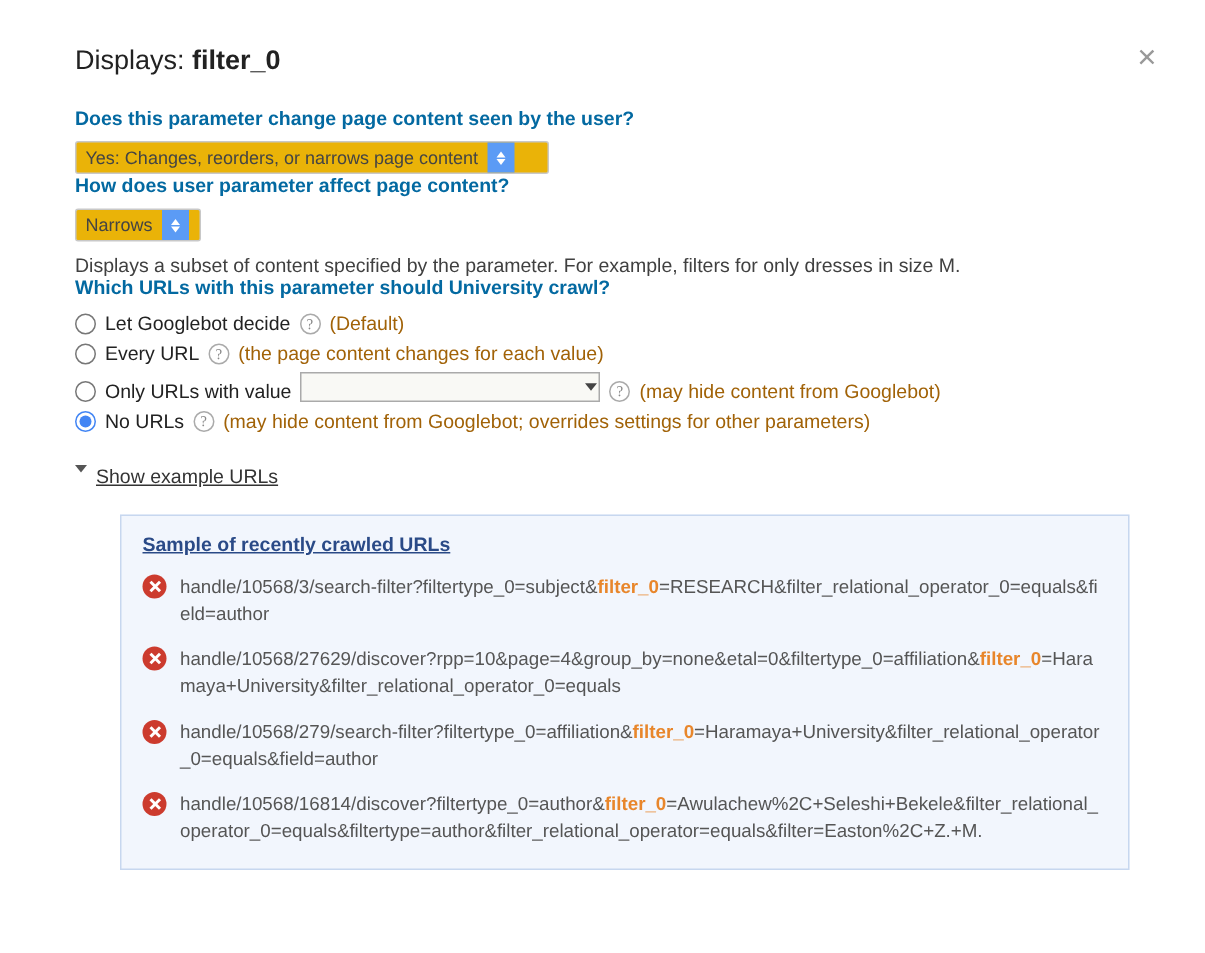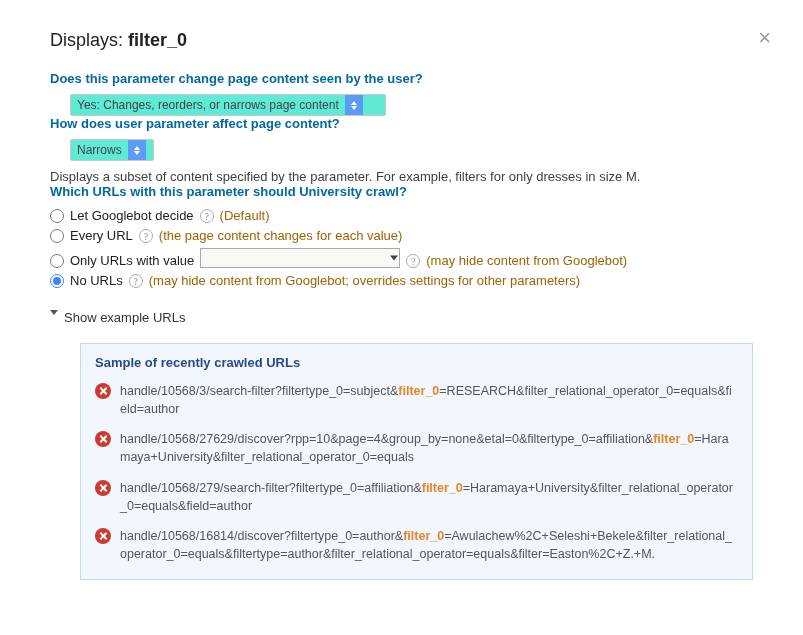--- a/index.html
+++ b/index.html
@@ -34,27 +34,26 @@
     font-size: 13px;
     font-weight: 700;
     color: #0369a1;
     margin-bottom: 8px;
   }
   .select-blue {
     display: inline-flex;
     align-items: center;
     height: 22px;
     border: 1px solid #c8c8c8;
-    background: #5eead4;
+    background: #eab308;
     font-size: 12px;
     color: #444;
     padding-left: 6px;
     border-radius: 2px;
     position: relative;
-    margin-left: 20px;
   }
   .select-blue .arrow {
     width: 18px;
     height: 100%;
     background: #5b9bf5;
     display: inline-flex;
     flex-direction: column;
     align-items: center;
     justify-content: center;
     margin-left: 6px;
@@ -132,39 +131,41 @@
     border-right:4px solid transparent;
     border-top:5px solid #444;
   }
   .toggle {
     margin-top: 22px;
     display: flex;
     align-items: flex-start;
     gap: 6px;
     font-size: 13px;
     color: #333;
+    text-decoration: underline;
   }
   .triangle-down {
     width: 0; height: 0;
     border-left: 4px solid transparent;
     border-right: 4px solid transparent;
     border-top: 5px solid #555;
   }
   .sample-box {
     margin-top: 18px;
     margin-left: 30px;
     border: 1px solid #c7d7ef;
     background: #f2f6fd;
     padding: 11px 14px 10px 14px;
   }
   .sample-title {
     font-size: 13px;
     font-weight: 700;
     color: #2a4a87;
     margin-bottom: 6px;
+    text-decoration: underline;
   }
   .url-row {
     display: flex;
     align-items: flex-start;
     gap: 9px;
     padding: 6px 0;
   }
   .x-icon {
     width: 16px; height: 16px;
     background: #cc3b2e;

